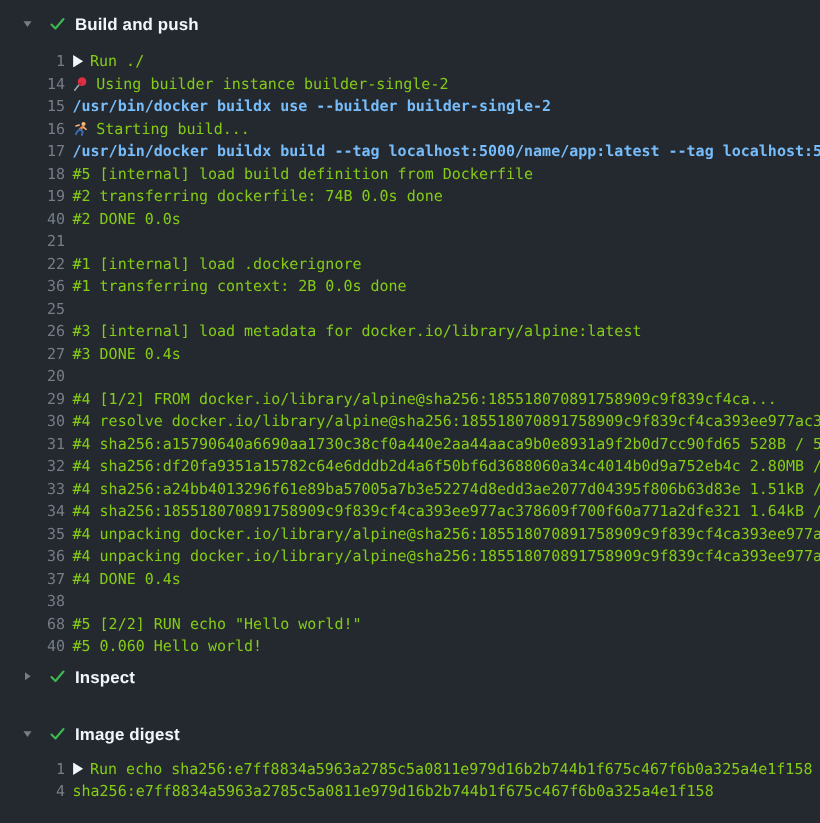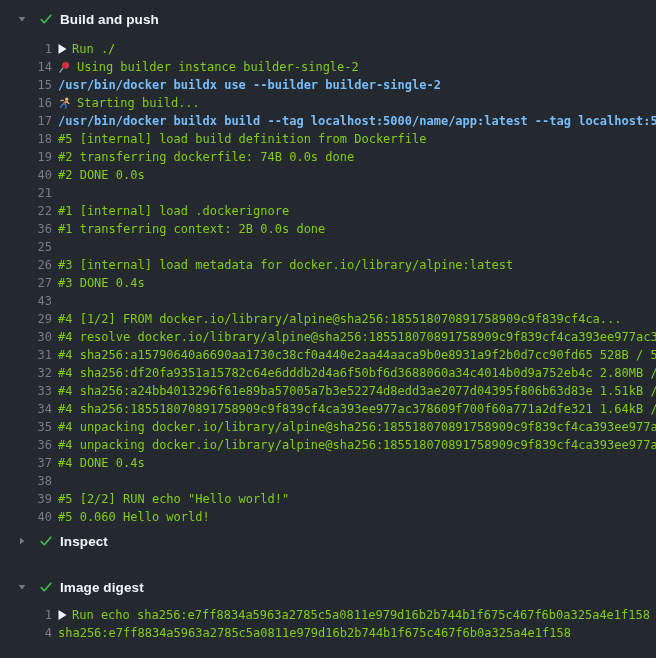--- a/index.html
+++ b/index.html
@@ -78,32 +78,32 @@
         <div class="row"><span class="num">17</span><span class="txt command"><span>/usr/bin/docker buildx build --tag localhost:5000/name/app:latest --tag localhost:5000/name/app:1.0.0 --file ./Dockerfile --push .</span></span></div>
         <div class="row"><span class="num">18</span><span class="txt"><span>#5 [internal] load build definition from Dockerfile</span></span></div>
         <div class="row"><span class="num">19</span><span class="txt"><span>#2 transferring dockerfile: 74B 0.0s done</span></span></div>
         <div class="row"><span class="num">40</span><span class="txt"><span>#2 DONE 0.0s</span></span></div>
         <div class="row"><span class="num">21</span><span class="txt"><span></span></span></div>
         <div class="row"><span class="num">22</span><span class="txt"><span>#1 [internal] load .dockerignore</span></span></div>
         <div class="row"><span class="num">36</span><span class="txt"><span>#1 transferring context: 2B 0.0s done</span></span></div>
         <div class="row"><span class="num">25</span><span class="txt"><span></span></span></div>
         <div class="row"><span class="num">26</span><span class="txt"><span>#3 [internal] load metadata for docker.io/library/alpine:latest</span></span></div>
         <div class="row"><span class="num">27</span><span class="txt"><span>#3 DONE 0.4s</span></span></div>
-        <div class="row"><span class="num">43</span><span class="txt"><span></span></span></div>
+        <div class="row"><span class="num">20</span><span class="txt"><span></span></span></div>
         <div class="row"><span class="num">29</span><span class="txt"><span>#4 [1/2] FROM docker.io/library/alpine@sha256:185518070891758909c9f839cf4ca...</span></span></div>
         <div class="row"><span class="num">30</span><span class="txt"><span>#4 resolve docker.io/library/alpine@sha256:185518070891758909c9f839cf4ca393ee977ac378609f700f60a771a2dfe321 0.0s done</span></span></div>
         <div class="row"><span class="num">31</span><span class="txt"><span>#4 sha256:a15790640a6690aa1730c38cf0a440e2aa44aaca9b0e8931a9f2b0d7cc90fd65 528B / 528B 0.1s done</span></span></div>
         <div class="row"><span class="num">32</span><span class="txt"><span>#4 sha256:df20fa9351a15782c64e6dddb2d4a6f50bf6d3688060a34c4014b0d9a752eb4c 2.80MB / 2.80MB 0.2s done</span></span></div>
         <div class="row"><span class="num">33</span><span class="txt"><span>#4 sha256:a24bb4013296f61e89ba57005a7b3e52274d8edd3ae2077d04395f806b63d83e 1.51kB / 1.51kB 0.1s done</span></span></div>
         <div class="row"><span class="num">34</span><span class="txt"><span>#4 sha256:185518070891758909c9f839cf4ca393ee977ac378609f700f60a771a2dfe321 1.64kB / 1.64kB 0.1s done</span></span></div>
         <div class="row"><span class="num">35</span><span class="txt"><span>#4 unpacking docker.io/library/alpine@sha256:185518070891758909c9f839cf4ca393ee977ac378609f700f60a771a2dfe321</span></span></div>
         <div class="row"><span class="num">36</span><span class="txt"><span>#4 unpacking docker.io/library/alpine@sha256:185518070891758909c9f839cf4ca393ee977ac378609f700f60a771a2dfe321 0.1s done</span></span></div>
         <div class="row"><span class="num">37</span><span class="txt"><span>#4 DONE 0.4s</span></span></div>
         <div class="row"><span class="num">38</span><span class="txt"><span></span></span></div>
-        <div class="row"><span class="num">39</span><span class="txt"><span>#5 [2/2] RUN echo "Hello world!"</span></span></div>
+        <div class="row"><span class="num">68</span><span class="txt"><span>#5 [2/2] RUN echo "Hello world!"</span></span></div>
         <div class="row"><span class="num">40</span><span class="txt"><span>#5 0.060 Hello world!</span></span></div>
       </div>
     </div>
     <div class="section">
       <div class="section-header">
         <span class="twisty">
           <svg width="10" height="10" viewBox="0 0 16 16">
             <path d="M4.8 2.8v10.4L12 8z" fill="#767d86"></path>
           </svg>
         </span>

